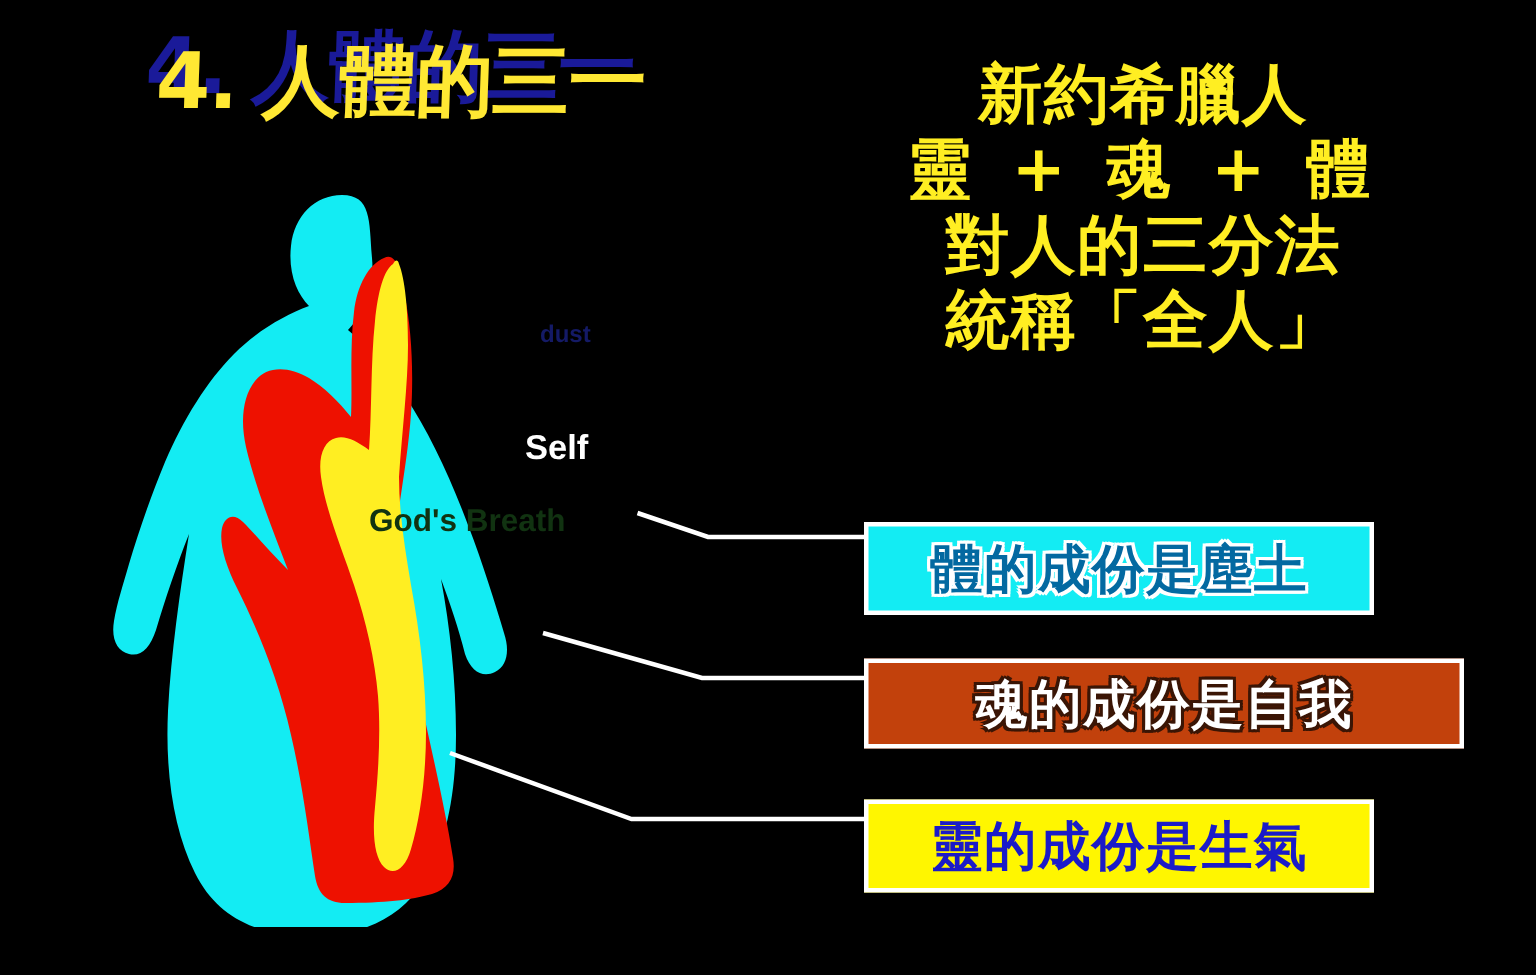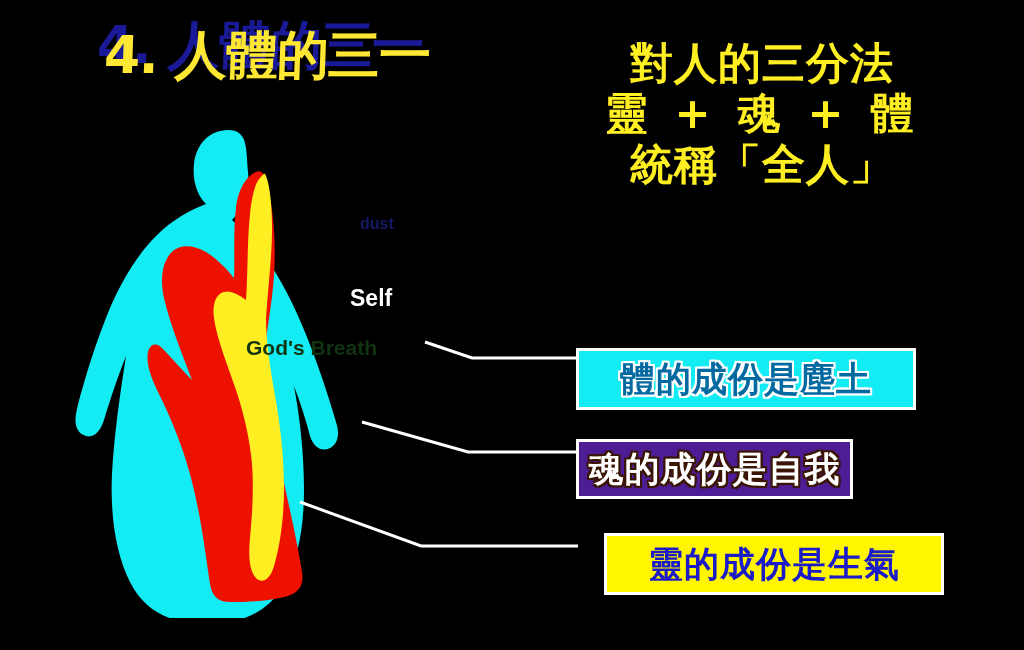--- a/index.html
+++ b/index.html
@@ -123,38 +123,37 @@
     color: #0369a1;
     text-shadow:
       -2px -2px 0 #ffffff,  2px -2px 0 #ffffff,
       -2px  2px 0 #ffffff,  2px  2px 0 #ffffff,
        0px -2px 0 #ffffff,  0px  2px 0 #ffffff,
       -2px  0px 0 #ffffff,  2px  0px 0 #ffffff;
   }
   #callout-soul {
     left: 576px;
     top: 439px;
-    width: 277px;
+    width: 400px;
     height: 60px;
-    background: #4c1d95;
+    background: #c2410c;
     color: #ffffff;
     text-shadow:
       -2px -2px 0 #3a1505,  2px -2px 0 #3a1505,
       -2px  2px 0 #3a1505,  2px  2px 0 #3a1505,
        0px -2px 0 #3a1505,  0px  2px 0 #3a1505,
       -2px  0px 0 #3a1505,  2px  0px 0 #3a1505;
   }
   #callout-spirit {
     left: 576px;
     top: 533px;
     width: 340px;
     height: 62px;
     background: #fff600;
     color: #1b1bc8;
-    margin-left: 28px;
   }
 
   
   #connectors {
     position: absolute;
     left: 0;
     top: 0;
     pointer-events: none;
   }
 </style>
@@ -162,22 +161,23 @@
 <body>
 
 <div id="stage">
 
   <div class="slide-title">
     <div class="layer shadow">4. 人體的三一</div>
     <div class="layer front">4. 人體的三一</div>
   </div>
 
   <div class="heading-block">
+    <span class="hline">新約希臘人</span>
+    <span class="hline spaced">靈 + 魂 + 體</span>
     <span class="hline">對人的三分法</span>
-    <span class="hline spaced">靈 + 魂 + 體</span>
     <span class="hline">統稱「全人」</span>
   </div>
 
   <svg id="figure-svg" width="420" height="500" viewBox="0 0 420 500">
 
     <path fill="#13ecf3" d="M168,12
              C150,12 136,26 134,46
              C132,64 138,78 146,86
              C130,92 112,102 96,118
              C78,136 62,162 50,190

